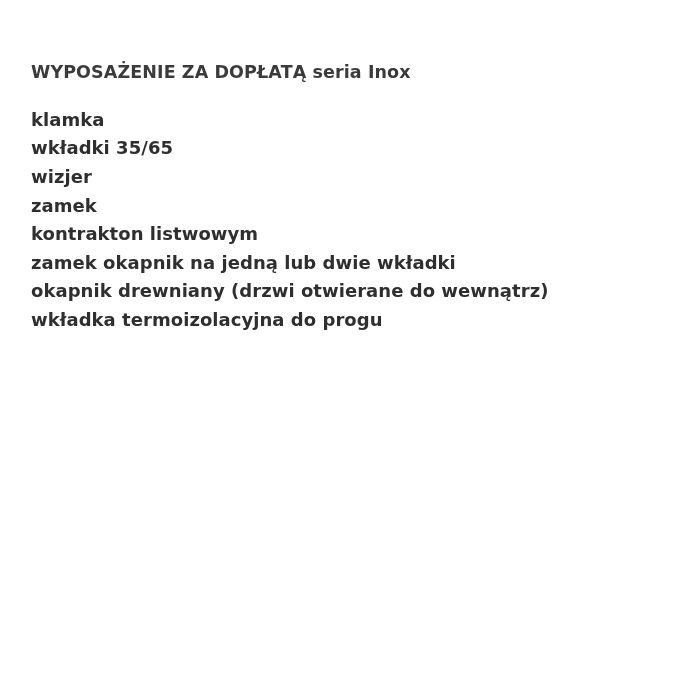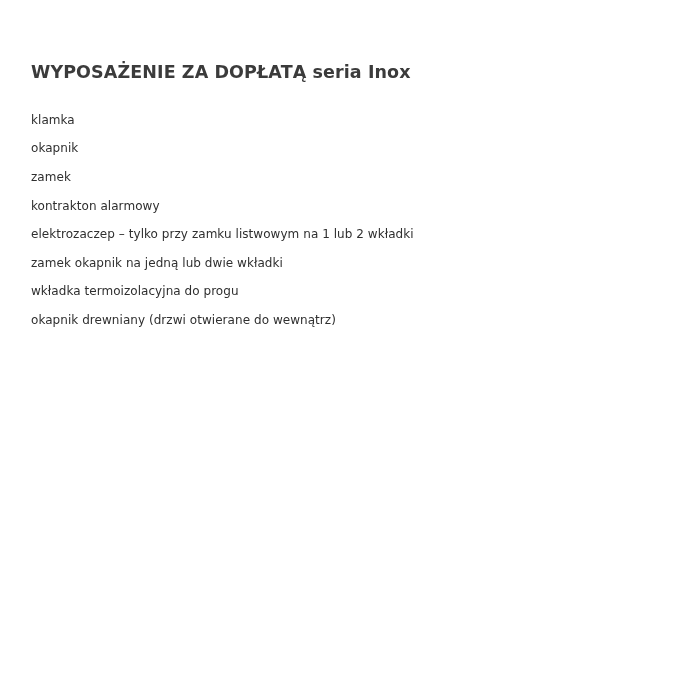--- a/index.html
+++ b/index.html
@@ -28,39 +28,39 @@
     letter-spacing: 0.1px;
     line-height: 1.25;
     margin: 0 0 22px 0;
   }
   .item-list {
     list-style: none;
     margin: 0;
     padding: 0;
   }
   .item-list li {
-    font-size: 12px;
-    font-weight: normal;
+    font-size: 18px;
+    font-weight: bold;
     color: #2f2f2f;
     line-height: 28.6px;
     letter-spacing: 0.05px;
     white-space: nowrap;
   }
 </style>
 </head>
 <body>
 
 <div class="page">
 
   <h1 class="doc-title">WYPOSAŻENIE ZA DOPŁATĄ seria Inox</h1>
 
   <ul class="item-list">
     <li>klamka</li>
-    <li>okapnik</li>
+    <li>wkładki 35/65</li>
+    <li>wizjer</li>
     <li>zamek</li>
-    <li>kontrakton alarmowy</li>
-    <li>elektrozaczep – tylko przy zamku listwowym na 1 lub 2 wkładki</li>
+    <li>kontrakton listwowym</li>
     <li>zamek okapnik na jedną lub dwie wkładki</li>
+    <li>okapnik drewniany (drzwi otwierane do wewnątrz)</li>
     <li>wkładka termoizolacyjna do progu</li>
-    <li>okapnik drewniany (drzwi otwierane do wewnątrz)</li>
   </ul>
 
 </div>
 
 </body></html>

